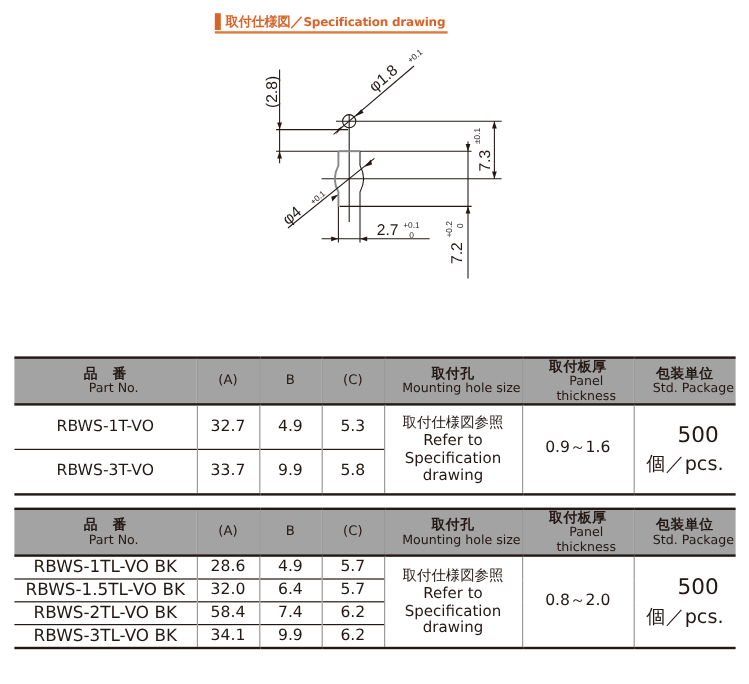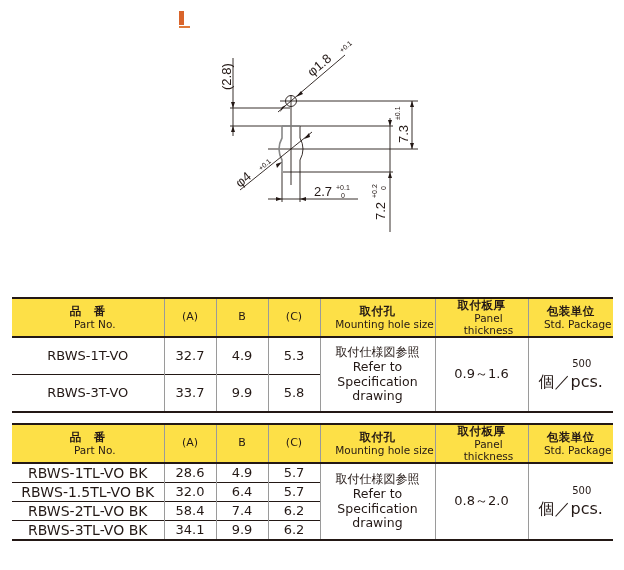--- a/index.html
+++ b/index.html
@@ -10,47 +10,48 @@
                border-bottom: 2px solid #e07a3a; padding-right: 2px; }
   .title-mark { width: 5px; height: 14px; background: #d9642b; margin-right: 4px; }
   .title-text { font-size: 11px; font-weight: bold; color: #d9642b; letter-spacing: -0.2px; white-space: nowrap; }
   .title-text .en { font-size: 10px; }
 
   .drawing { position: absolute; left: 200px; top: 40px; width: 230px; height: 200px; }
   .drawing svg text { font-family: "Liberation Sans", "DejaVu Sans", sans-serif; fill: #231815; }
 
   table.spec { position: absolute; left: 12px; border-collapse: collapse; table-layout: fixed; }
   table.spec th, table.spec td { padding: 0; text-align: center; vertical-align: middle; line-height: 1.15; }
-  table.spec thead th { background: #fde047; font-weight: normal; font-size: 11px; height: 33px;
+  table.spec thead th { background: #a3a3a3; font-weight: normal; font-size: 11px; height: 33px;
                         border-top: 2px solid #231815; border-bottom: 2px solid #231815;
                         border-left: 1px solid #9a9a9a; }
   table.spec thead th:first-child { border-left: none; }
   table.spec thead th .jp { display: block; font-size: 11.5px; font-weight: bold; letter-spacing: 0.5px; }
   table.spec thead th .en { display: block; font-size: 10.5px; margin-left: 14px; }
   table.spec td { font-size: 13px; border-left: 1px solid #9a9a9a; border-top: 1px solid #231815; }
   table.spec td:first-child { border-left: none; }
   table.spec tbody tr:last-child td, table.spec td.span { border-bottom: 2px solid #231815; }
   table.spec td.merged { font-size: 12.5px; line-height: 1.15; }
   table.spec td.merged .jp { display: block; font-size: 12px; }
-  table.spec td.pkg .qty { display: block; font-size: 10px; margin-bottom: 4px; padding-left: 22px; }
+  table.spec td.pkg .qty { display: block; font-size: 18px; margin-bottom: 4px; padding-left: 22px; }
   table.spec td.pkg .unit { display: block; font-size: 16px; }
 
   #table1 { top: 297px; }
   #table1 tbody td { height: 36px; }
   #table2 { top: 423px; }
   #table2 tbody td { height: 18px; }
   #table2 tbody td.part { font-size: 14px; }
 
   .unit-note { position: absolute; right: 11px; top: 572px; font-size: 10.5px; color: #231815; white-space: nowrap; }
 </style>
 </head>
 <body>
 
 <div class="title-bar">
   <span class="title-mark"></span>
+  <span class="title-text"><span>取付仕様図</span><span>／</span><span class="en">Specification drawing</span></span>
 </div>
 
 <div class="drawing">
   <svg width="230" height="200" viewBox="0 0 230 200" xmlns="http://www.w3.org/2000/svg">
     <g stroke="#231815" stroke-width="0.9" fill="none">
 
       <line x1="33" y1="18" x2="33" y2="96"></line>
 
       <line x1="30" y1="68" x2="90" y2="68"></line>
       <line x1="30" y1="86" x2="193" y2="86"></line>

